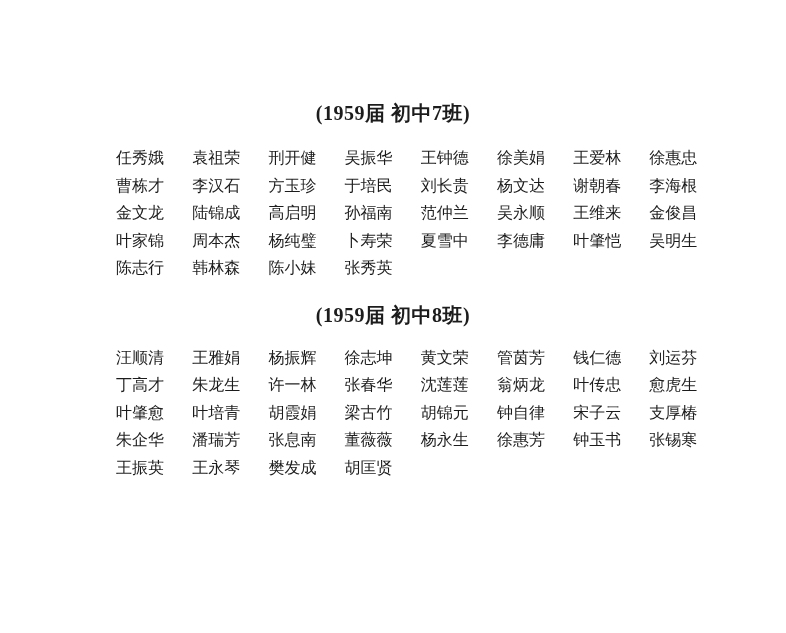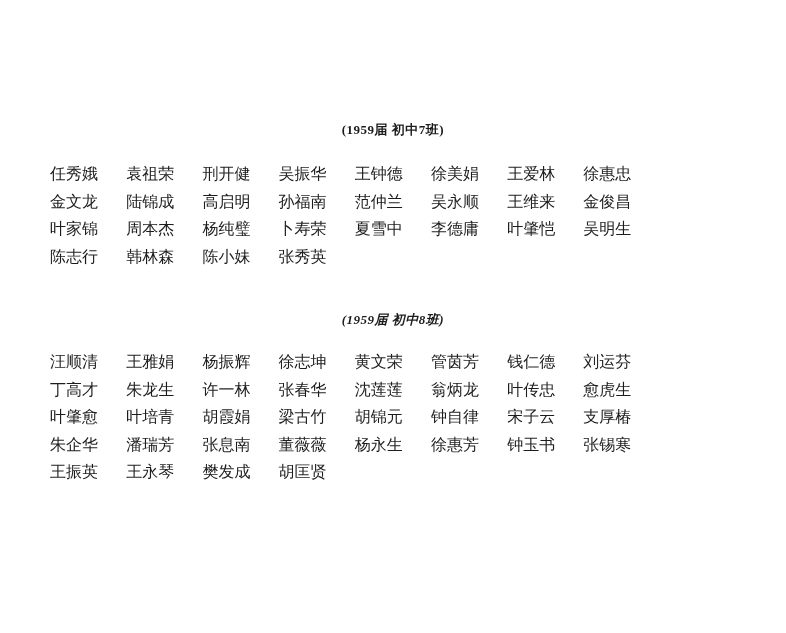--- a/index.html
+++ b/index.html
@@ -10,31 +10,31 @@
   .page {
     position: relative;
     width: 786px;
     height: 633px;
     background: #ffffff;
     overflow: hidden;
     font-family: "Liberation Serif", "DejaVu Serif", serif;
     color: #1c1c1c;
   }
   .section-title {
-    margin: 16px;
+    margin: 0;
     text-align: center;
     font-weight: bold;
-    font-size: 13px;
+    font-size: 20px;
     line-height: 21px;
     letter-spacing: 0.5px;
   }
   .sec1 .section-title { padding-top: 103px; }
-  .sec2 .section-title { padding-top: 23px; font-style: italic; }
+  .sec2 .section-title { padding-top: 23px; }
   .name-grid {
-    margin-left: 50px;
+    margin-left: 116px;
     text-decoration: underline;
   }
   .sec1 .name-grid { margin-top: 20px; }
   .sec2 .name-grid { margin-top: 18px; }
   .name-row {
     height: 27.5px;
     line-height: 27.5px;
     white-space: nowrap;
   }
   .name-cell {
@@ -47,20 +47,21 @@
 </style>
 </head>
 <body>
 
 <div class="page">
 
   <div class="section sec1">
     <h2 class="section-title">(1959届 初中7班)</h2>
     <div class="name-grid">
         <div class="name-row"><span class="name-cell">任秀娥</span><span class="name-cell">袁祖荣</span><span class="name-cell">刑开健</span><span class="name-cell">吴振华</span><span class="name-cell">王钟德</span><span class="name-cell">徐美娟</span><span class="name-cell">王爱林</span><span class="name-cell">徐惠忠</span></div>
+        <div class="name-row"><span class="name-cell">曹栋才</span><span class="name-cell">李汉石</span><span class="name-cell">方玉珍</span><span class="name-cell">于培民</span><span class="name-cell">刘长贵</span><span class="name-cell">杨文达</span><span class="name-cell">谢朝春</span><span class="name-cell">李海根</span></div>
         <div class="name-row"><span class="name-cell">金文龙</span><span class="name-cell">陆锦成</span><span class="name-cell">高启明</span><span class="name-cell">孙福南</span><span class="name-cell">范仲兰</span><span class="name-cell">吴永顺</span><span class="name-cell">王维来</span><span class="name-cell">金俊昌</span></div>
         <div class="name-row"><span class="name-cell">叶家锦</span><span class="name-cell">周本杰</span><span class="name-cell">杨纯璧</span><span class="name-cell">卜寿荣</span><span class="name-cell">夏雪中</span><span class="name-cell">李德庸</span><span class="name-cell">叶肇恺</span><span class="name-cell">吴明生</span></div>
         <div class="name-row"><span class="name-cell">陈志行</span><span class="name-cell">韩林森</span><span class="name-cell">陈小妹</span><span class="name-cell">张秀英</span></div>
       </div>
   </div>
 
   <div class="section sec2">
     <h2 class="section-title">(1959届 初中8班)</h2>
     <div class="name-grid">
         <div class="name-row"><span class="name-cell">汪顺清</span><span class="name-cell">王雅娟</span><span class="name-cell">杨振辉</span><span class="name-cell">徐志坤</span><span class="name-cell">黄文荣</span><span class="name-cell">管茵芳</span><span class="name-cell">钱仁德</span><span class="name-cell">刘运芬</span></div>

